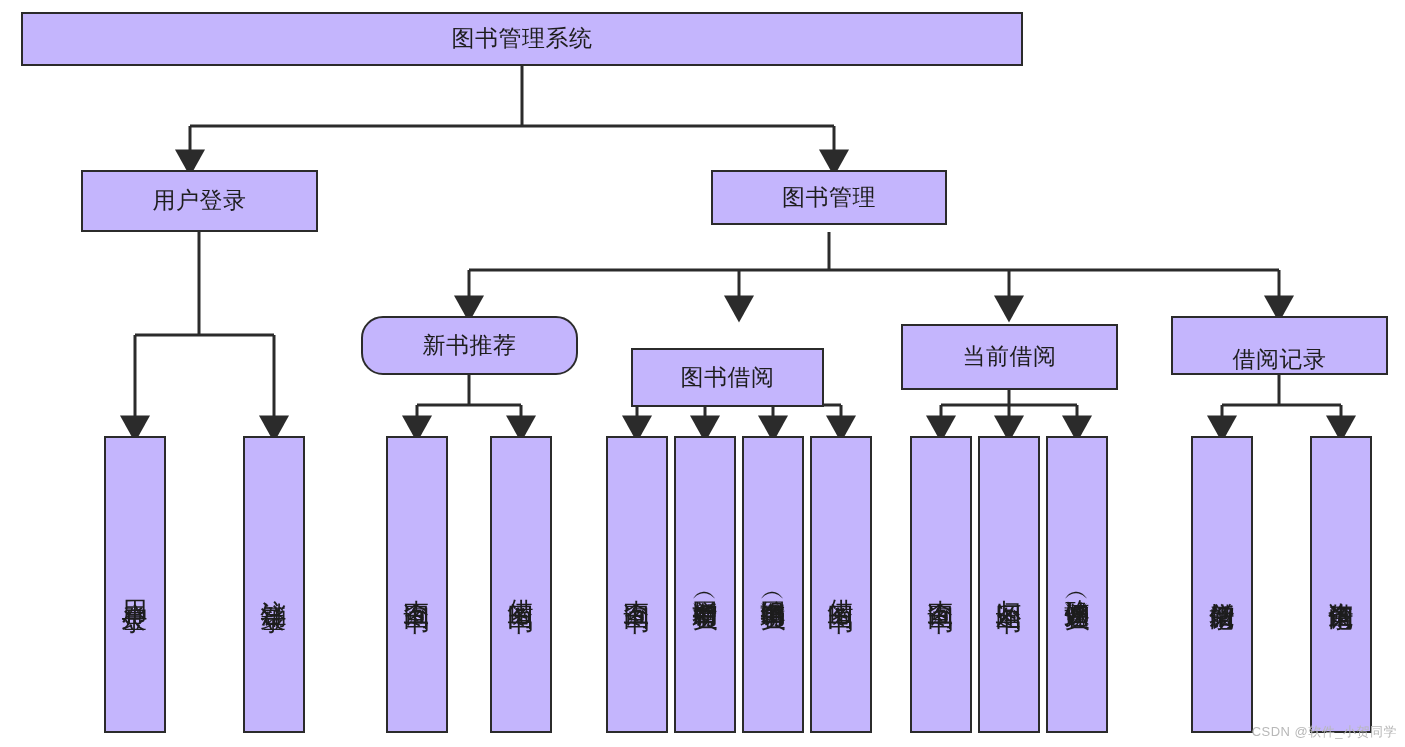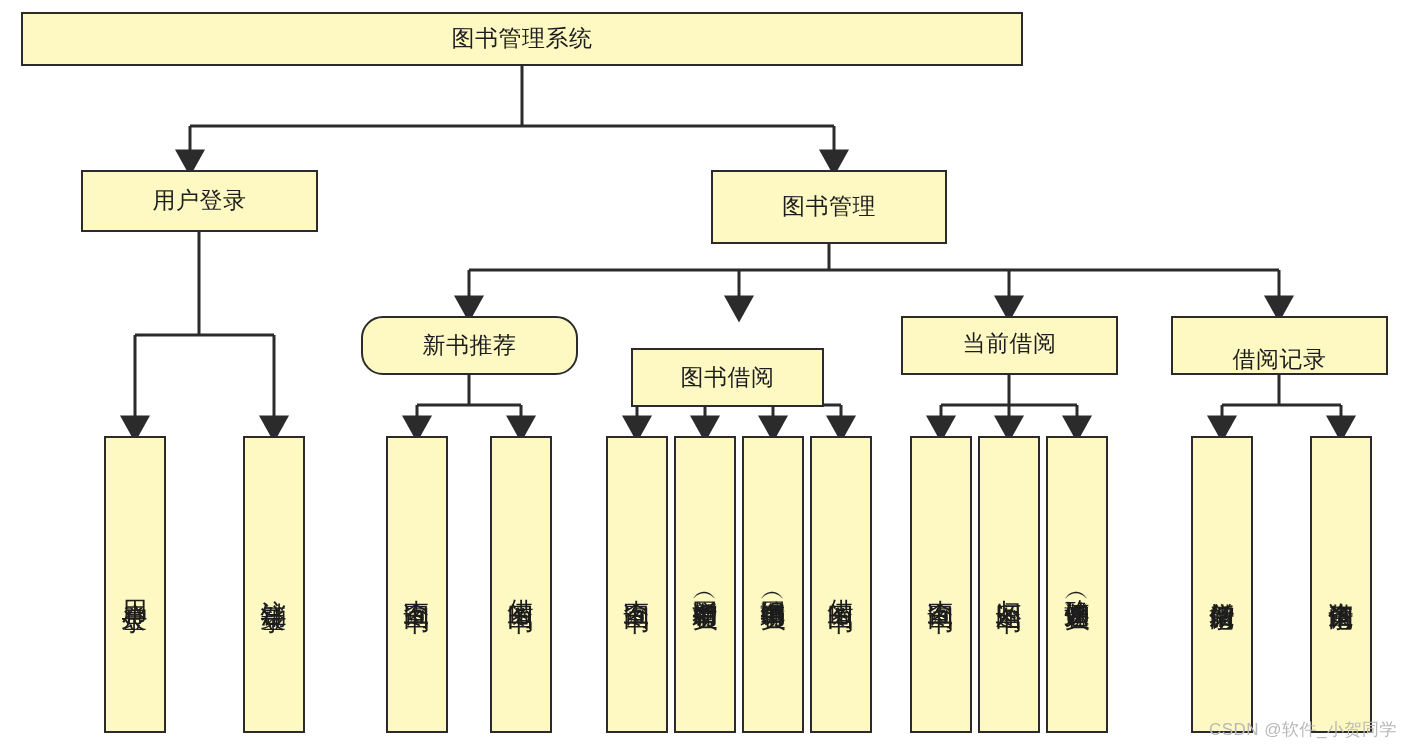--- a/index.html
+++ b/index.html
@@ -22,21 +22,21 @@
     left: 0;
     top: 0;
     width: 1405px;
     height: 747px;
     pointer-events: none;
   }
   .node {
     position: absolute;
     box-sizing: border-box;
     border: 2px solid #2b2b2b;
-    background: #fef9c3;
+    background: #c4b5fd;
     display: flex;
     align-items: center;
     justify-content: center;
     color: #1d1d1d;
     z-index: 2;
   }
   .node .lbl {
     display: block;
     text-align: center;
     line-height: 1.18;
@@ -65,21 +65,21 @@
     white-space: nowrap;
   }
   .node.vert.tall .lbl {
     font-size: 25px;
     letter-spacing: 1px;
   }
   .watermark {
     position: absolute;
     right: 8px;
     bottom: 6px;
-    font-size: 17px;
+    font-size: 13px;
     color: #b8b8b8;
     letter-spacing: 0.5px;
     z-index: 5;
     white-space: nowrap;
   }
 </style>
 </head>
 <body>
 
 <div id="canvas">
@@ -135,31 +135,31 @@
     </g>
   </svg>
 
   <div class="node horiz root" style="left:21px; top:12px; width:1002px; height:54px;">
     <span class="lbl">图书管理系统</span>
   </div>
 
   <div class="node horiz" style="left:81px; top:170px; width:237px; height:62px;">
     <span class="lbl">用户登录</span>
   </div>
-  <div class="node horiz" style="left:711px; top:170px; width:236px; height:74px;">
+  <div class="node horiz" style="left:711px; top:170px; width:236px; height:55px;">
     <span class="lbl">图书管理</span>
   </div>
 
   <div class="node horiz" style="left:361px; top:316px; width:217px; height:59px;border-radius:22px;">
     <span class="lbl">新书推荐</span>
   </div>
   <div class="node horiz" style="left:631px; top:316px; width:193px; height:59px;margin-top:32px;">
     <span class="lbl">图书借阅</span>
   </div>
-  <div class="node horiz" style="left:901px; top:316px; width:217px; height:59px;font-family:Liberation Mono, monospace;">
+  <div class="node horiz" style="left:901px; top:324px; width:217px; height:66px;">
     <span class="lbl">当前借阅</span>
   </div>
   <div class="node horiz" style="left:1171px; top:316px; width:217px; height:59px;align-items:flex-end;">
     <span class="lbl">借阅记录</span>
   </div>
 
   <div class="node vert" style="left:104px; top:436px; width:62px; height:297px;">
     <span class="lbl">用户登录</span>
   </div>
   <div class="node vert" style="left:243px; top:436px; width:62px; height:297px;">

